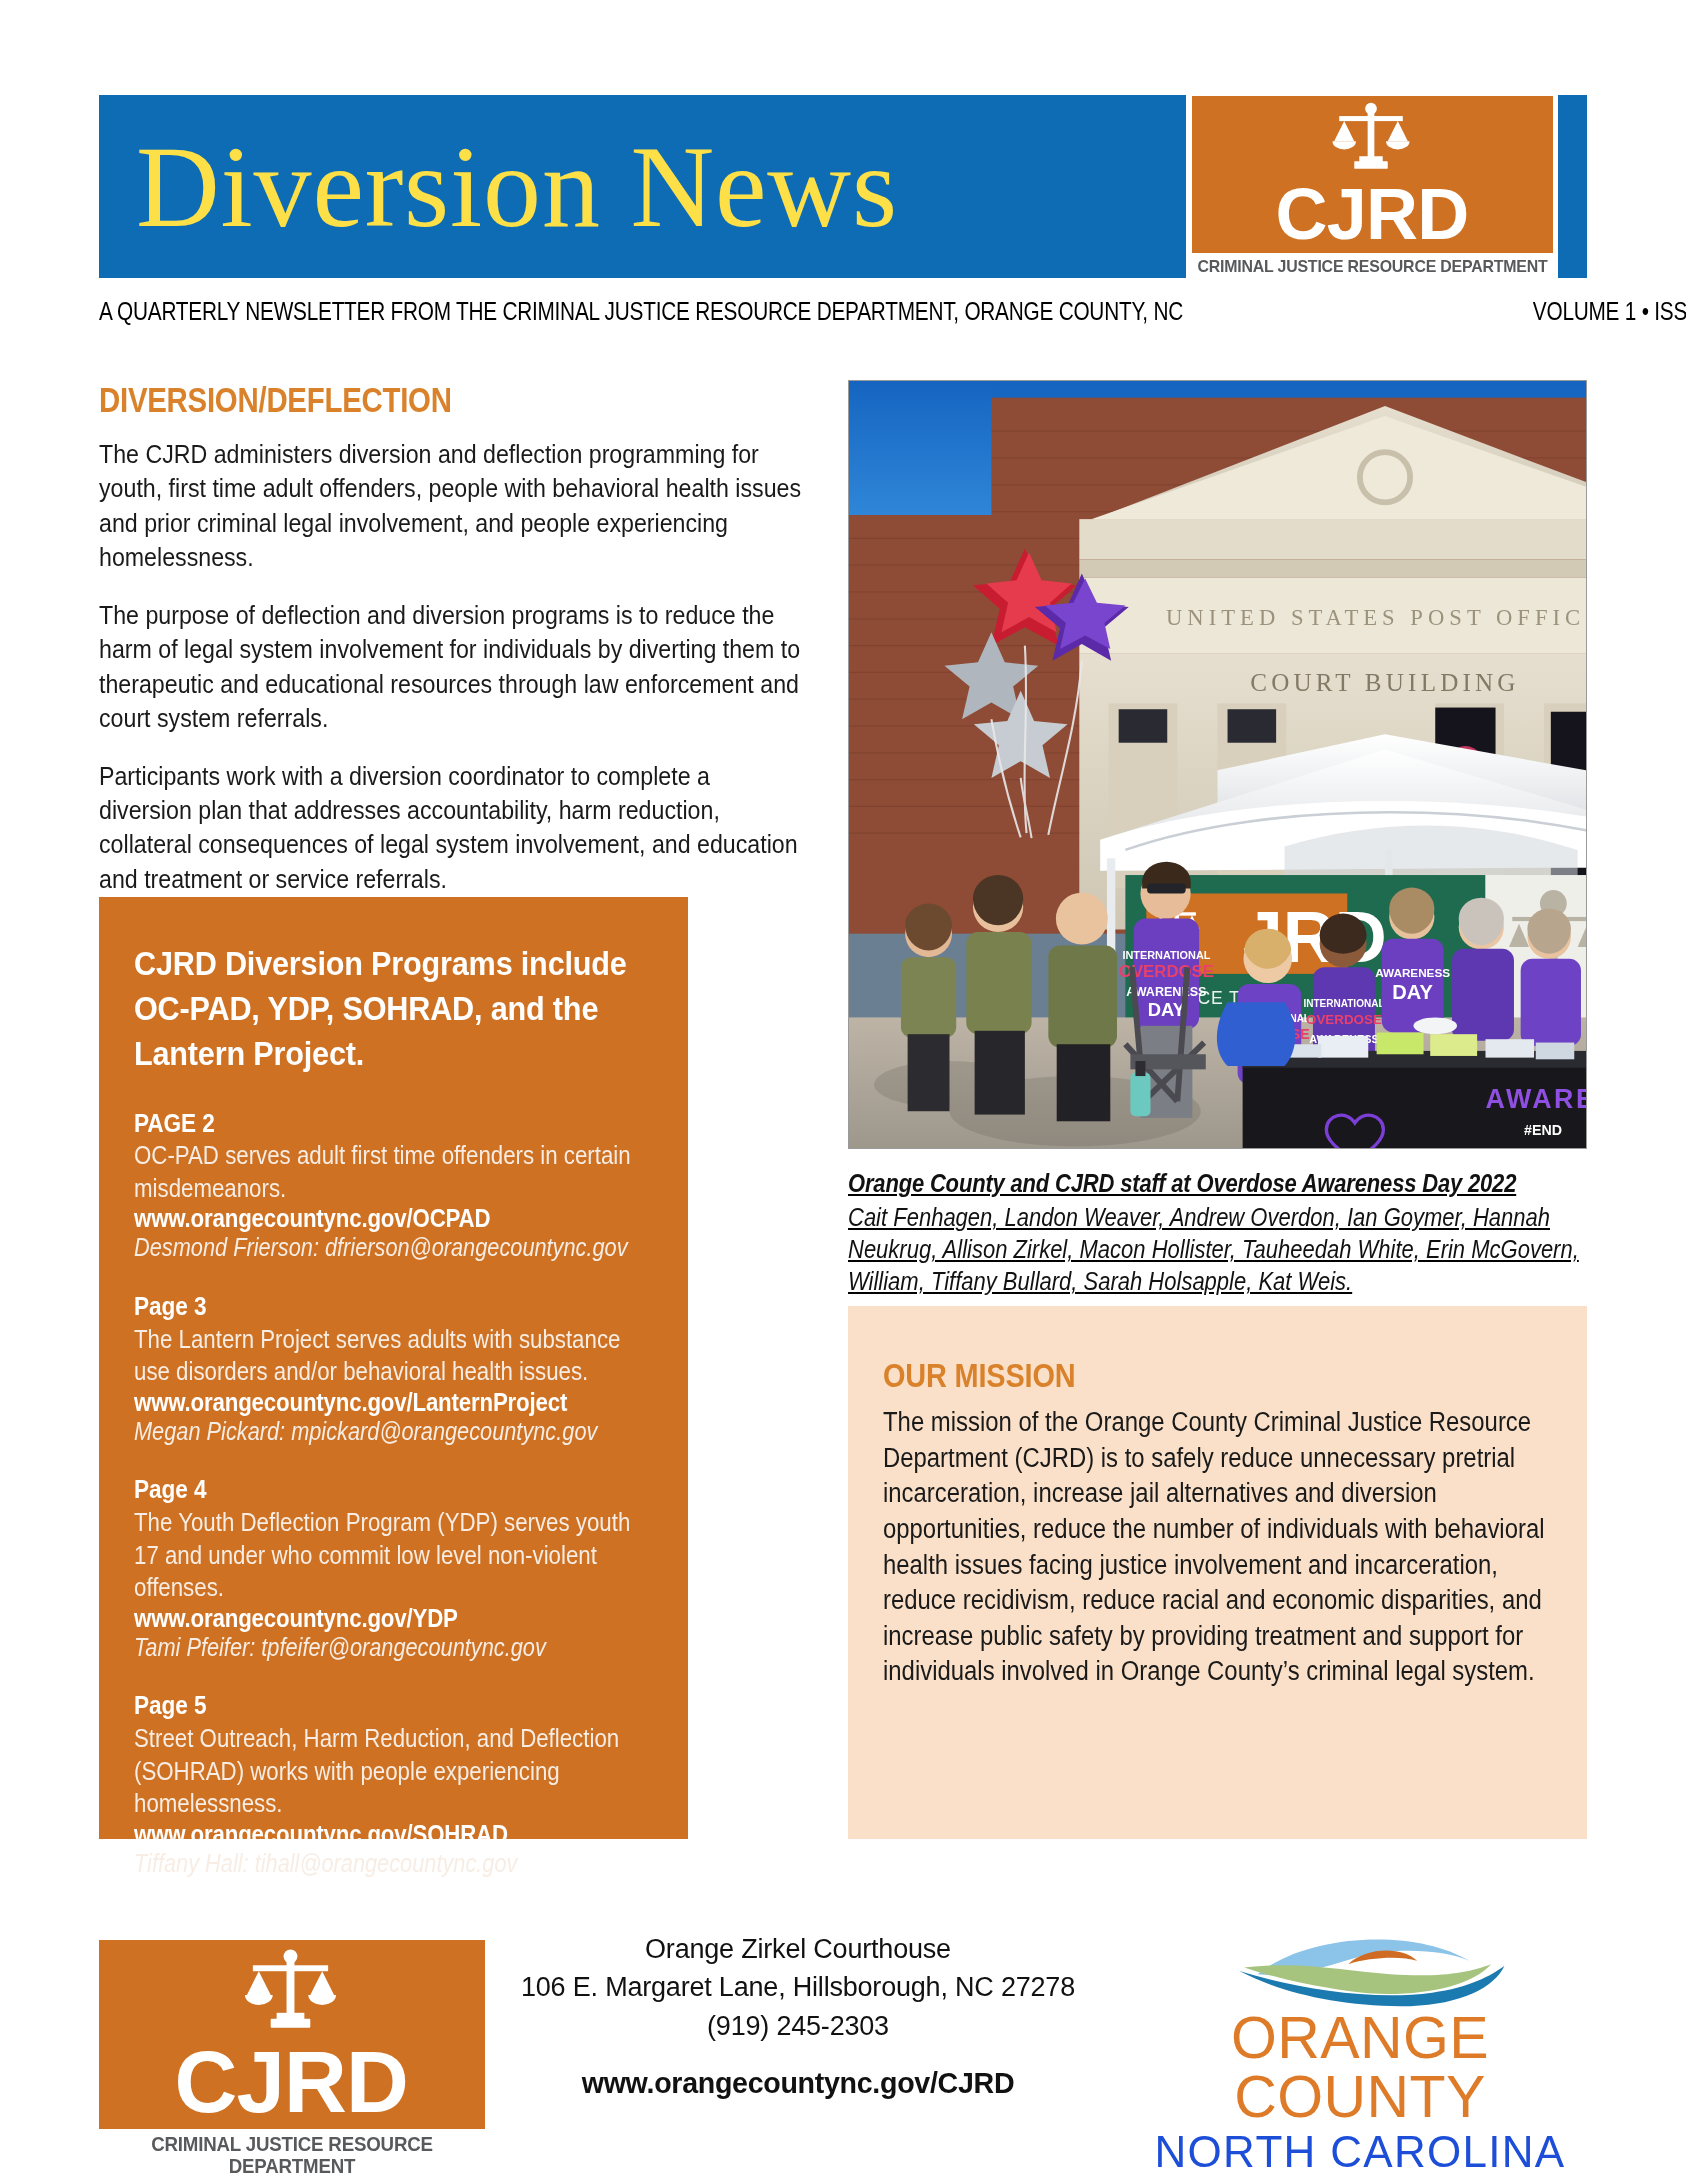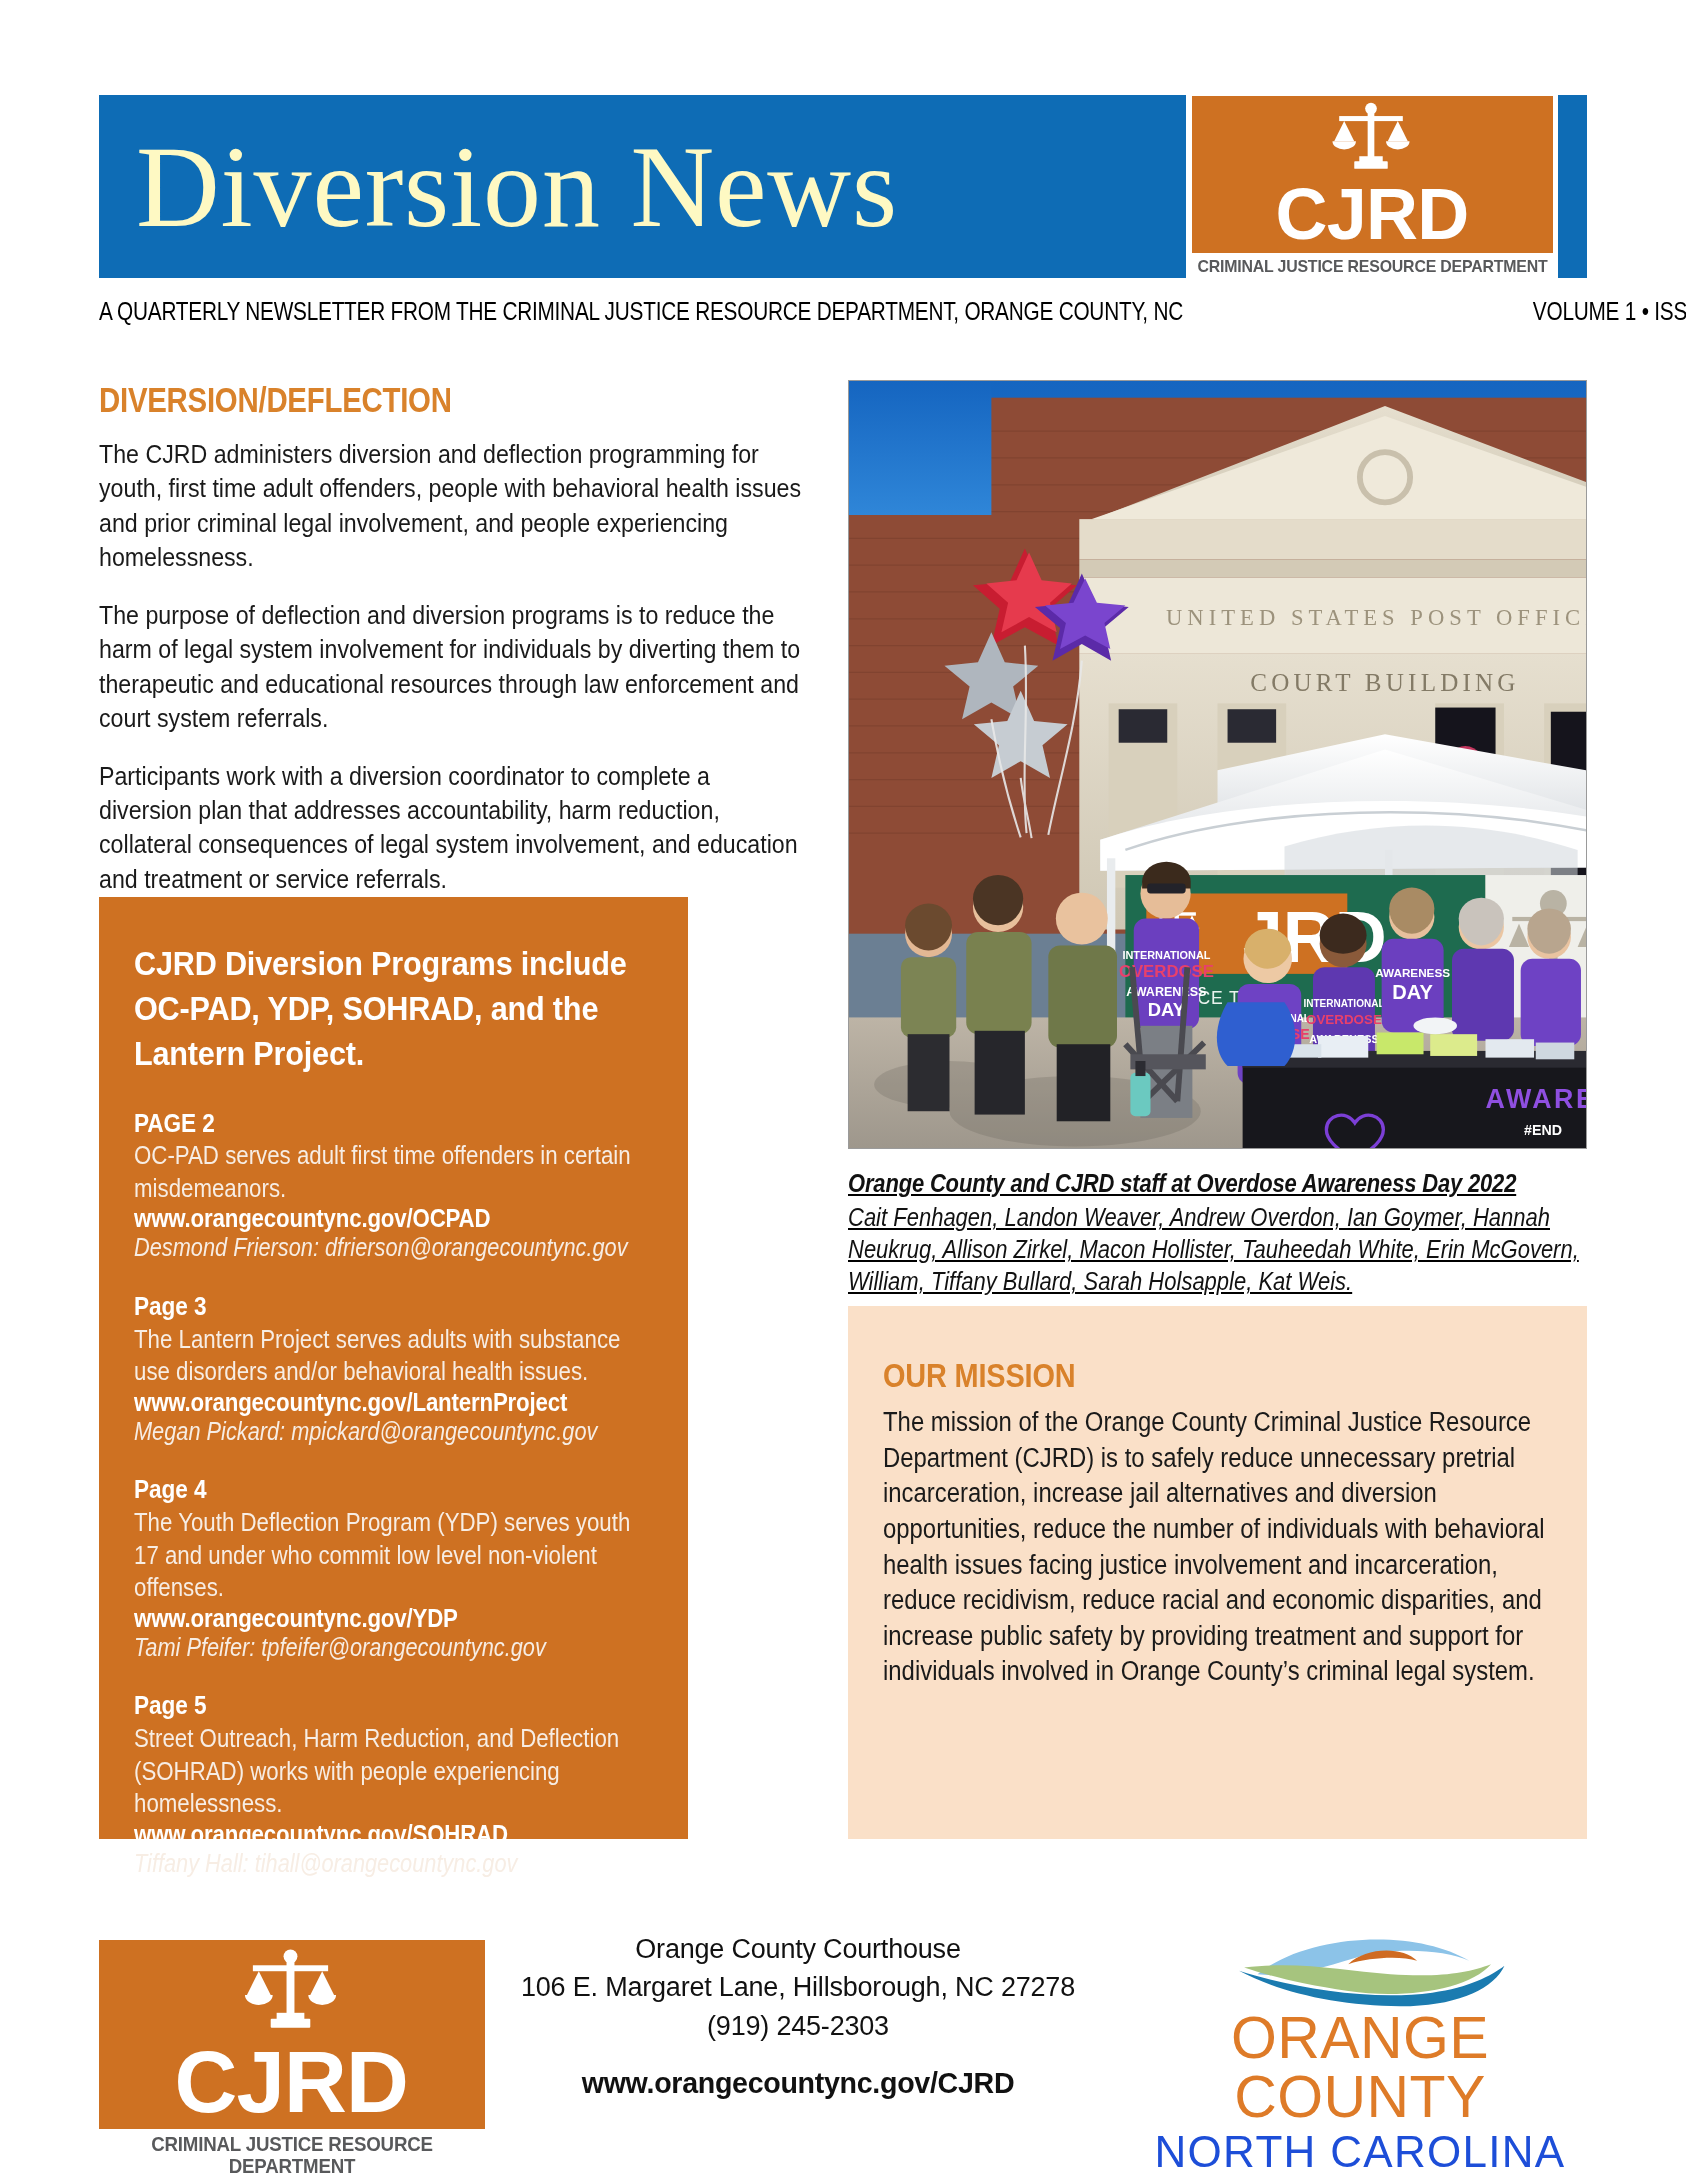--- a/index.html
+++ b/index.html
@@ -29,21 +29,21 @@
     top: 95px;
     width: 1488px;
     height: 183px;
     background: #0E6CB5;
     display: flex;
     align-items: center;
     justify-content: space-between;
   }
   .masthead-title {
     font-family: "Liberation Serif", serif;
-    color: #fef9c3;
+    color: #fde047;
     font-size: 116px;
     line-height: 1;
     letter-spacing: 0.8px;
     padding-left: 37px;
     font-weight: normal;
     white-space: nowrap;
   }
 
   
   .cjrd-lockup {
@@ -623,21 +623,21 @@
             <path d="M68 48 a14 10 0 0 0 28 0 Z"></path>
           </g>
         </svg>
       </span>
       <span class="cjrd-letters">CJRD</span>
     </div>
     <div class="cjrd-sub">CRIMINAL JUSTICE RESOURCE DEPARTMENT</div>
   </div>
 
   <div class="footer-center">
-    <div class="footer-line">Orange County Courthouse</div>
+    <div class="footer-line">Orange Zirkel Courthouse</div>
     <div class="footer-line">106 E. Margaret Lane, Hillsborough, NC 27278</div>
     <div class="footer-line">(919) 245-2303</div>
     <div class="footer-url">www.orangecountync.gov/CJRD</div>
   </div>
 
   <div class="footer-oc">
     <span>
       <svg class="oc-swoosh" width="336" height="81" viewBox="0 0 400 96">
         <path d="M78 56 C 140 6 268 2 330 40 C 300 26 236 24 196 36 C 150 50 114 60 78 56 Z" fill="#8CC3E8"></path>
         <path d="M186 44 C 206 24 250 22 268 40 C 248 34 212 36 186 44 Z" fill="#CF6B22"></path>

